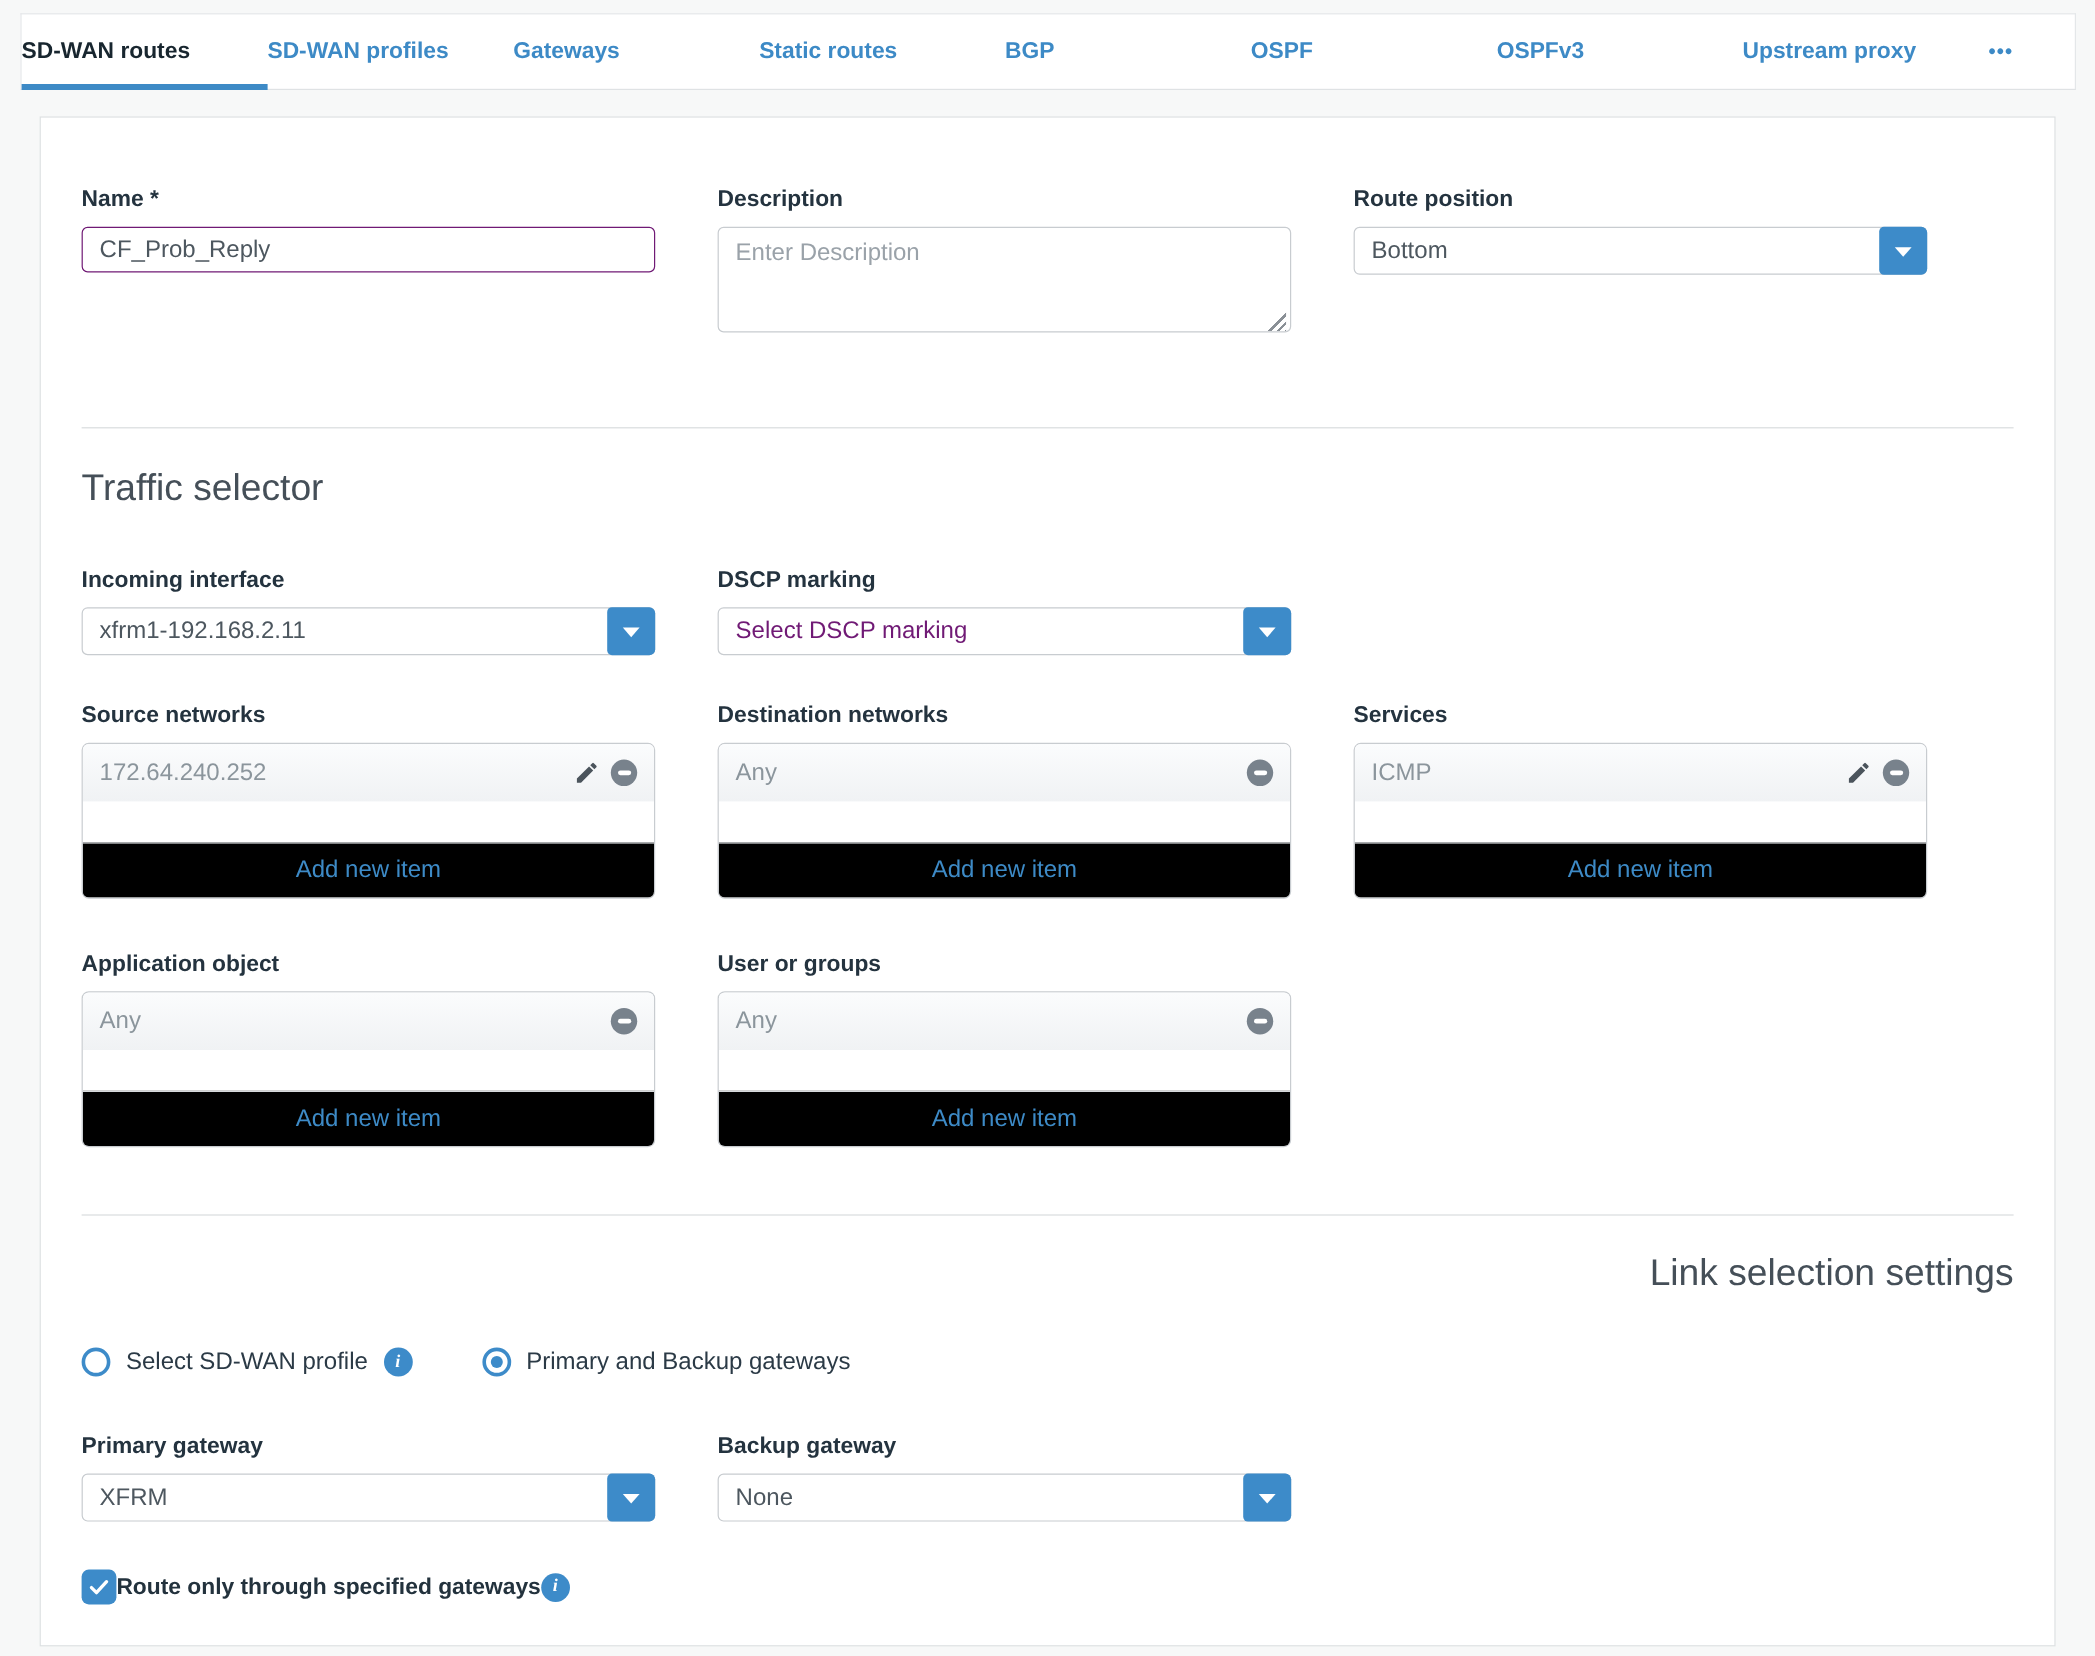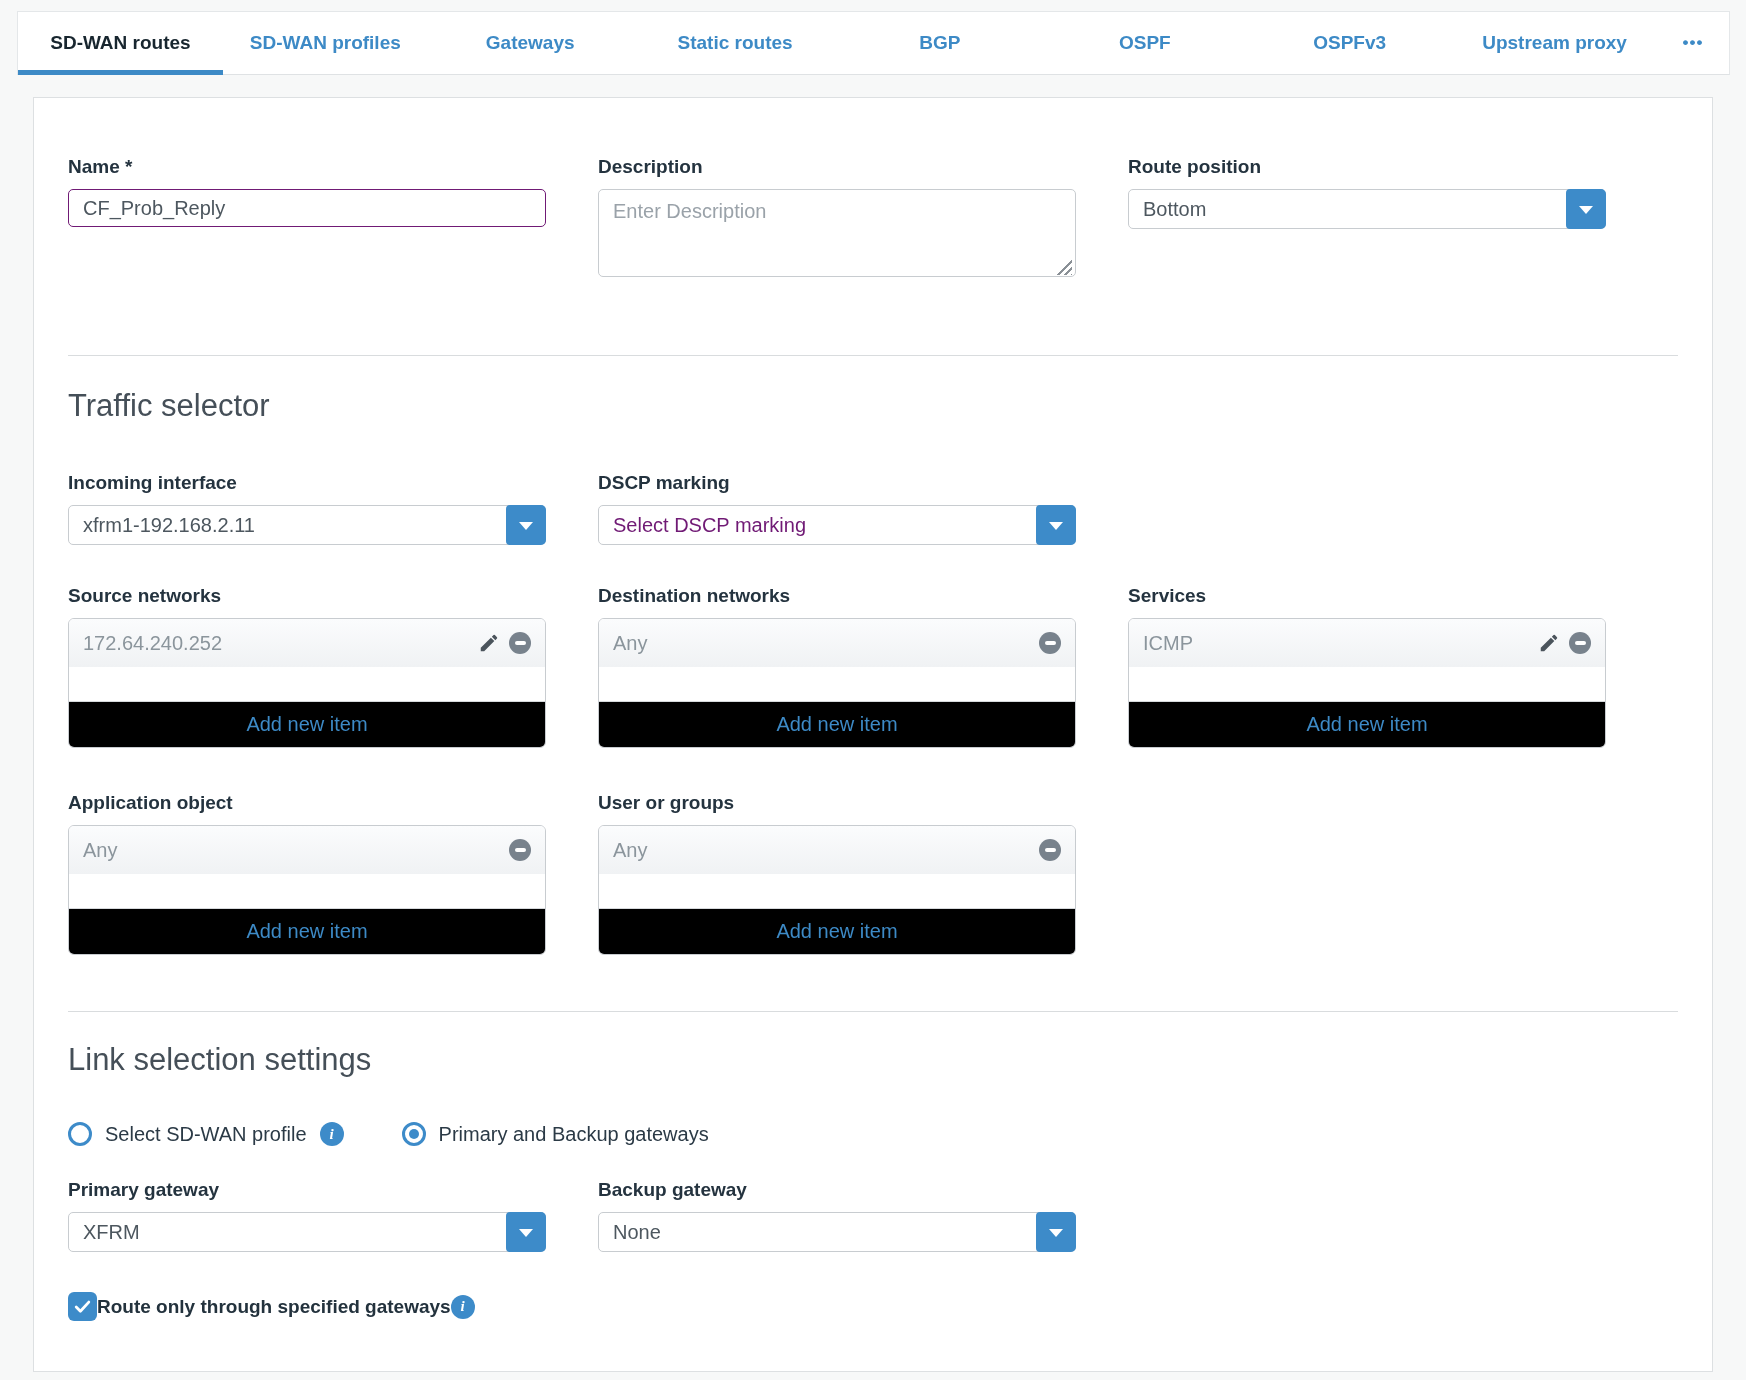--- a/index.html
+++ b/index.html
@@ -1,20 +1,20 @@
 <!DOCTYPE html>
 <html><head>
 <meta charset="utf-8">
 <style>
   * { box-sizing: border-box; margin: 0; padding: 0; }
   html,body { width:1746px; height:1380px; background:#f7f8f8; font-family:"Liberation Sans", sans-serif; overflow:hidden; }
 
   
   .tabbar { display:flex; align-items:stretch; background:#fff; border:1px solid #e4e7e9; border-bottom:1px solid #dfe2e4; margin:11px 16px 0 17px; height:64px; }
-  .tab { flex:1; display:flex; align-items:center; justify-content:center; font-size:19px; font-weight:700; color:#3d8ac6; cursor:pointer; position:relative; white-space:nowrap; }
+  .tab { flex:1; display:flex; align-items:center; justify-content:flex-start; font-size:19px; font-weight:700; color:#3d8ac6; cursor:pointer; position:relative; white-space:nowrap; }
   .tab.active { color:#18262f; }
   .tab.active::after { content:""; position:absolute; left:0; right:0; bottom:-1px; height:5px; background:#3d8ac6; }
   .tab.more { flex:0 0 72px; letter-spacing:1px; font-weight:900; font-size:17px; }
 
   
   .card { margin:22px 33px 8px 33px; background:#fff; border:1px solid #dde0e2; height:1275px; padding:58px 34px 0 34px; }
 
   .grid3 { display:grid; grid-template-columns:478px 478px 478px; column-gap:52px; align-items:start; }
 
   .field-label { font-size:19px; font-weight:700; color:#24333f; margin-bottom:11px; }
@@ -58,22 +58,22 @@
   .checkbox-label { font-size:19px; font-weight:700; color:#23323d; }
 
   
   .row1 { margin-bottom:74px; }
   .mb-divider1 { margin-bottom:32px; }
   .mb-title1 { margin-bottom:48px; }
   .row-ifaces { margin-bottom:40px; }
   .row-nets { margin-bottom:44px; }
   .row-apps { margin-bottom:56px; }
   .mb-divider2 { margin-bottom:30px; }
-  .mb-title2 { margin-bottom:44px; }
-  .row-radios { margin-bottom:33px; }
+  .mb-title2 { margin-bottom:44px;text-align:right; }
+  .row-radios { margin-bottom:48px; }
   .row-gw { margin-bottom:40px; }
 </style>
 </head>
 <body>
 
 <nav class="tabbar">
   <div class="tab active">
       <span>SD-WAN routes</span>
     </div>
   <div class="tab">

